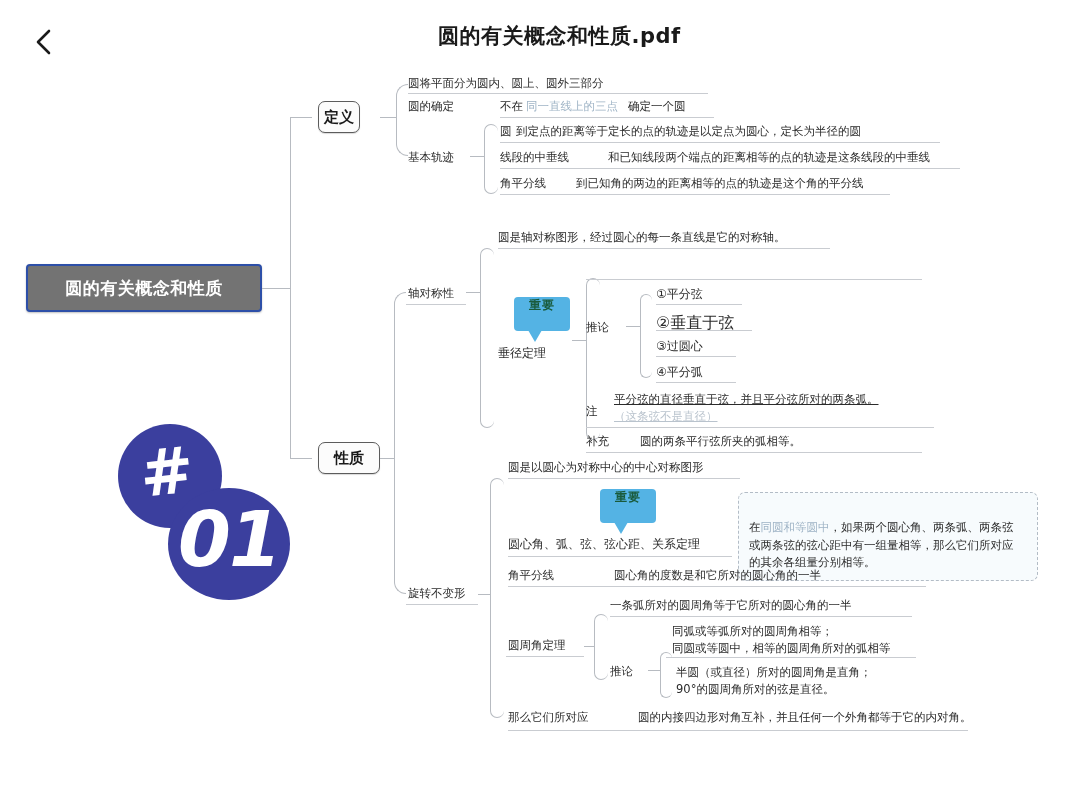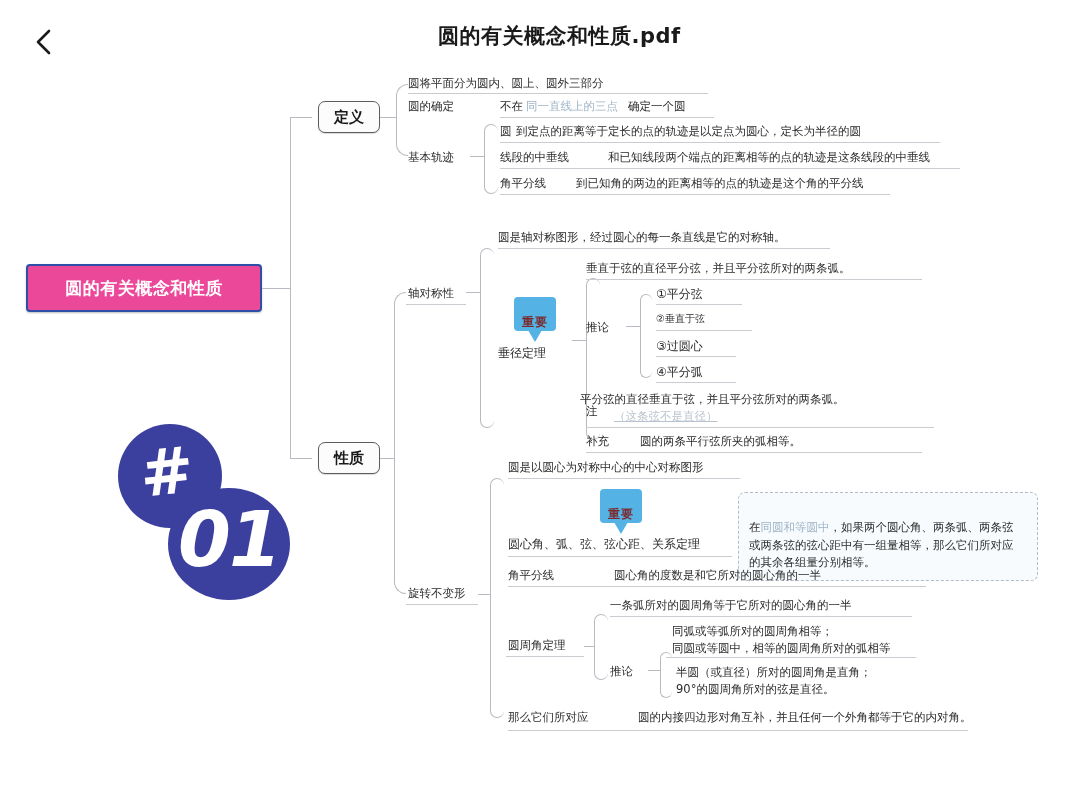--- a/index.html
+++ b/index.html
@@ -43,40 +43,40 @@
     position:absolute;
     border-left:1px solid #b7bbc1;
     border-top:1px solid #b7bbc1;
     border-bottom:1px solid #b7bbc1;
     border-radius:12px 0 0 12px;
   }
 
   
   .root-node{
     position:absolute; left:26px; top:264px; width:236px; height:48px;
-    background:#ec4899; border:2px solid #2d4fa8; border-radius:4px;
+    background:#737373; border:2px solid #2d4fa8; border-radius:4px;
     display:flex; align-items:center; justify-content:center;
     color:#fff; font-size:17px; font-weight:bold; letter-spacing:.5px;
     box-shadow:0 1px 2px rgba(0,0,0,.25);
   }
 
   
   .lvl1{
     position:absolute; background:#fcfcfc;
     border:1.5px solid #5c5c5c; border-radius:7px;
     display:flex; align-items:center; justify-content:center;
     font-size:15px; font-weight:bold; color:#1a1a1a;
     box-shadow:0 1px 1px rgba(0,0,0,.15);
   }
 
   
   .badge{
-    position:absolute; width:42px; height:34px; background:#54b3e4;
-    border-radius:4px; display:flex; align-items:flex-end; justify-content:center;
-    color:#7f1d1d; font-size:12px; font-weight:bold; letter-spacing:1px;
+    position:absolute; width:56px; height:34px; background:#54b3e4;
+    border-radius:4px; display:flex; align-items:flex-start; justify-content:center;
+    color:#14532d; font-size:12px; font-weight:bold; letter-spacing:1px;
   }
   .badge::after{
     content:""; position:absolute; left:14px; bottom:-11px;
     border-left:7px solid transparent; border-right:7px solid transparent;
     border-top:12px solid #54b3e4;
   }
   .badge span{ opacity:.92; }
 
   
   .note-card{
@@ -133,21 +133,21 @@
     <div class="num">01</div>
   </div>
 
   <div class="root-node">圆的有关概念和性质</div>
 
   <div class="hline" style="left:262px; top:288px; width:28px;"></div>
   <div class="vline" style="left:290px; top:117px; height:342px;"></div>
   <div class="hline" style="left:290px; top:117px; width:22px;"></div>
   <div class="hline" style="left:290px; top:458px; width:22px;"></div>
 
-  <div class="lvl1" style="left:318px; top:101px; width:62px; height:32px;">定义</div>
+  <div class="lvl1" style="left:318px; top:101px; width:42px; height:32px;">定义</div>
   <div class="lvl1" style="left:318px; top:442px; width:62px; height:32px;">性质</div>
 
   <div class="hline" style="left:380px; top:117px; width:16px;"></div>
   <div class="elbow" style="left:396px; top:84px; width:12px; height:72px;"></div>
 
   <div class="tx" style="left:408px; top:76px;">圆将平面分为圆内、圆上、圆外三部分</div>
   <div class="uline" style="left:408px; top:93px; width:300px;"></div>
 
   <div class="tx" style="left:408px; top:99px;">圆的确定</div>
   <div class="tx" style="left:500px; top:99px;">不在</div>
@@ -183,38 +183,37 @@
   <div class="uline" style="left:498px; top:248px; width:332px;"></div>
 
   <div class="badge" style="left:514px; top:297px;">
     <span>重要</span>
   </div>
   <div class="tx" style="left:498px; top:345px; font-size:12px;text-align:center;">垂径定理</div>
 
   <div class="hline" style="left:572px; top:340px; width:14px;"></div>
   <div class="grp" style="left:586px; top:278px; width:14px; height:162px;"></div>
 
-  <div class="tx" style="left:586px; top:261px;">垂直于弦的直径平分弦，并且平分弦所对的两条弧。</div>
   <div class="uline" style="left:586px; top:279px; width:336px;"></div>
 
   <div class="tx" style="left:586px; top:320px;">推论</div>
   <div class="hline" style="left:626px; top:326px; width:14px;"></div>
   <div class="grp" style="left:640px; top:294px; width:12px; height:84px;"></div>
 
   <div class="tx" style="left:656px; top:286px; font-size:12px;">①平分弦</div>
   <div class="uline" style="left:656px; top:304px; width:86px;"></div>
-  <div class="tx" style="left:656px; top:312px; font-size:10px;">②垂直于弦</div>
+  <div class="tx" style="left:656px; top:312px; font-size:16px;">②垂直于弦</div>
   <div class="uline" style="left:656px; top:330px; width:96px;"></div>
   <div class="tx" style="left:656px; top:338px; font-size:12px;">③过圆心</div>
   <div class="uline" style="left:656px; top:356px; width:80px;"></div>
   <div class="tx" style="left:656px; top:364px; font-size:12px;">④平分弧</div>
   <div class="uline" style="left:656px; top:382px; width:80px;"></div>
 
   <div class="tx" style="left:586px; top:404px;">注</div>
-  <div class="tx" style="left:580px; top:392px;">平分弦的直径垂直于弦，并且平分弦所对的两条弧。</div>
+  <div class="tx" style="left:614px; top:392px;text-decoration:underline;">平分弦的直径垂直于弦，并且平分弦所对的两条弧。</div>
   <div class="tx faint" style="left:614px; top:409px;text-decoration:underline;">（这条弦不是直径）</div>
   <div class="uline" style="left:586px; top:427px; width:348px;"></div>
 
   <div class="tx" style="left:586px; top:434px;">补充</div>
   <div class="tx" style="left:640px; top:434px;">圆的两条平行弦所夹的弧相等。</div>
   <div class="uline" style="left:586px; top:452px; width:336px;"></div>
 
   <div class="tx" style="left:408px; top:586px;">旋转不变形</div>
   <div class="uline" style="left:406px; top:604px; width:72px;"></div>
   <div class="hline" style="left:478px; top:594px; width:12px;"></div>

